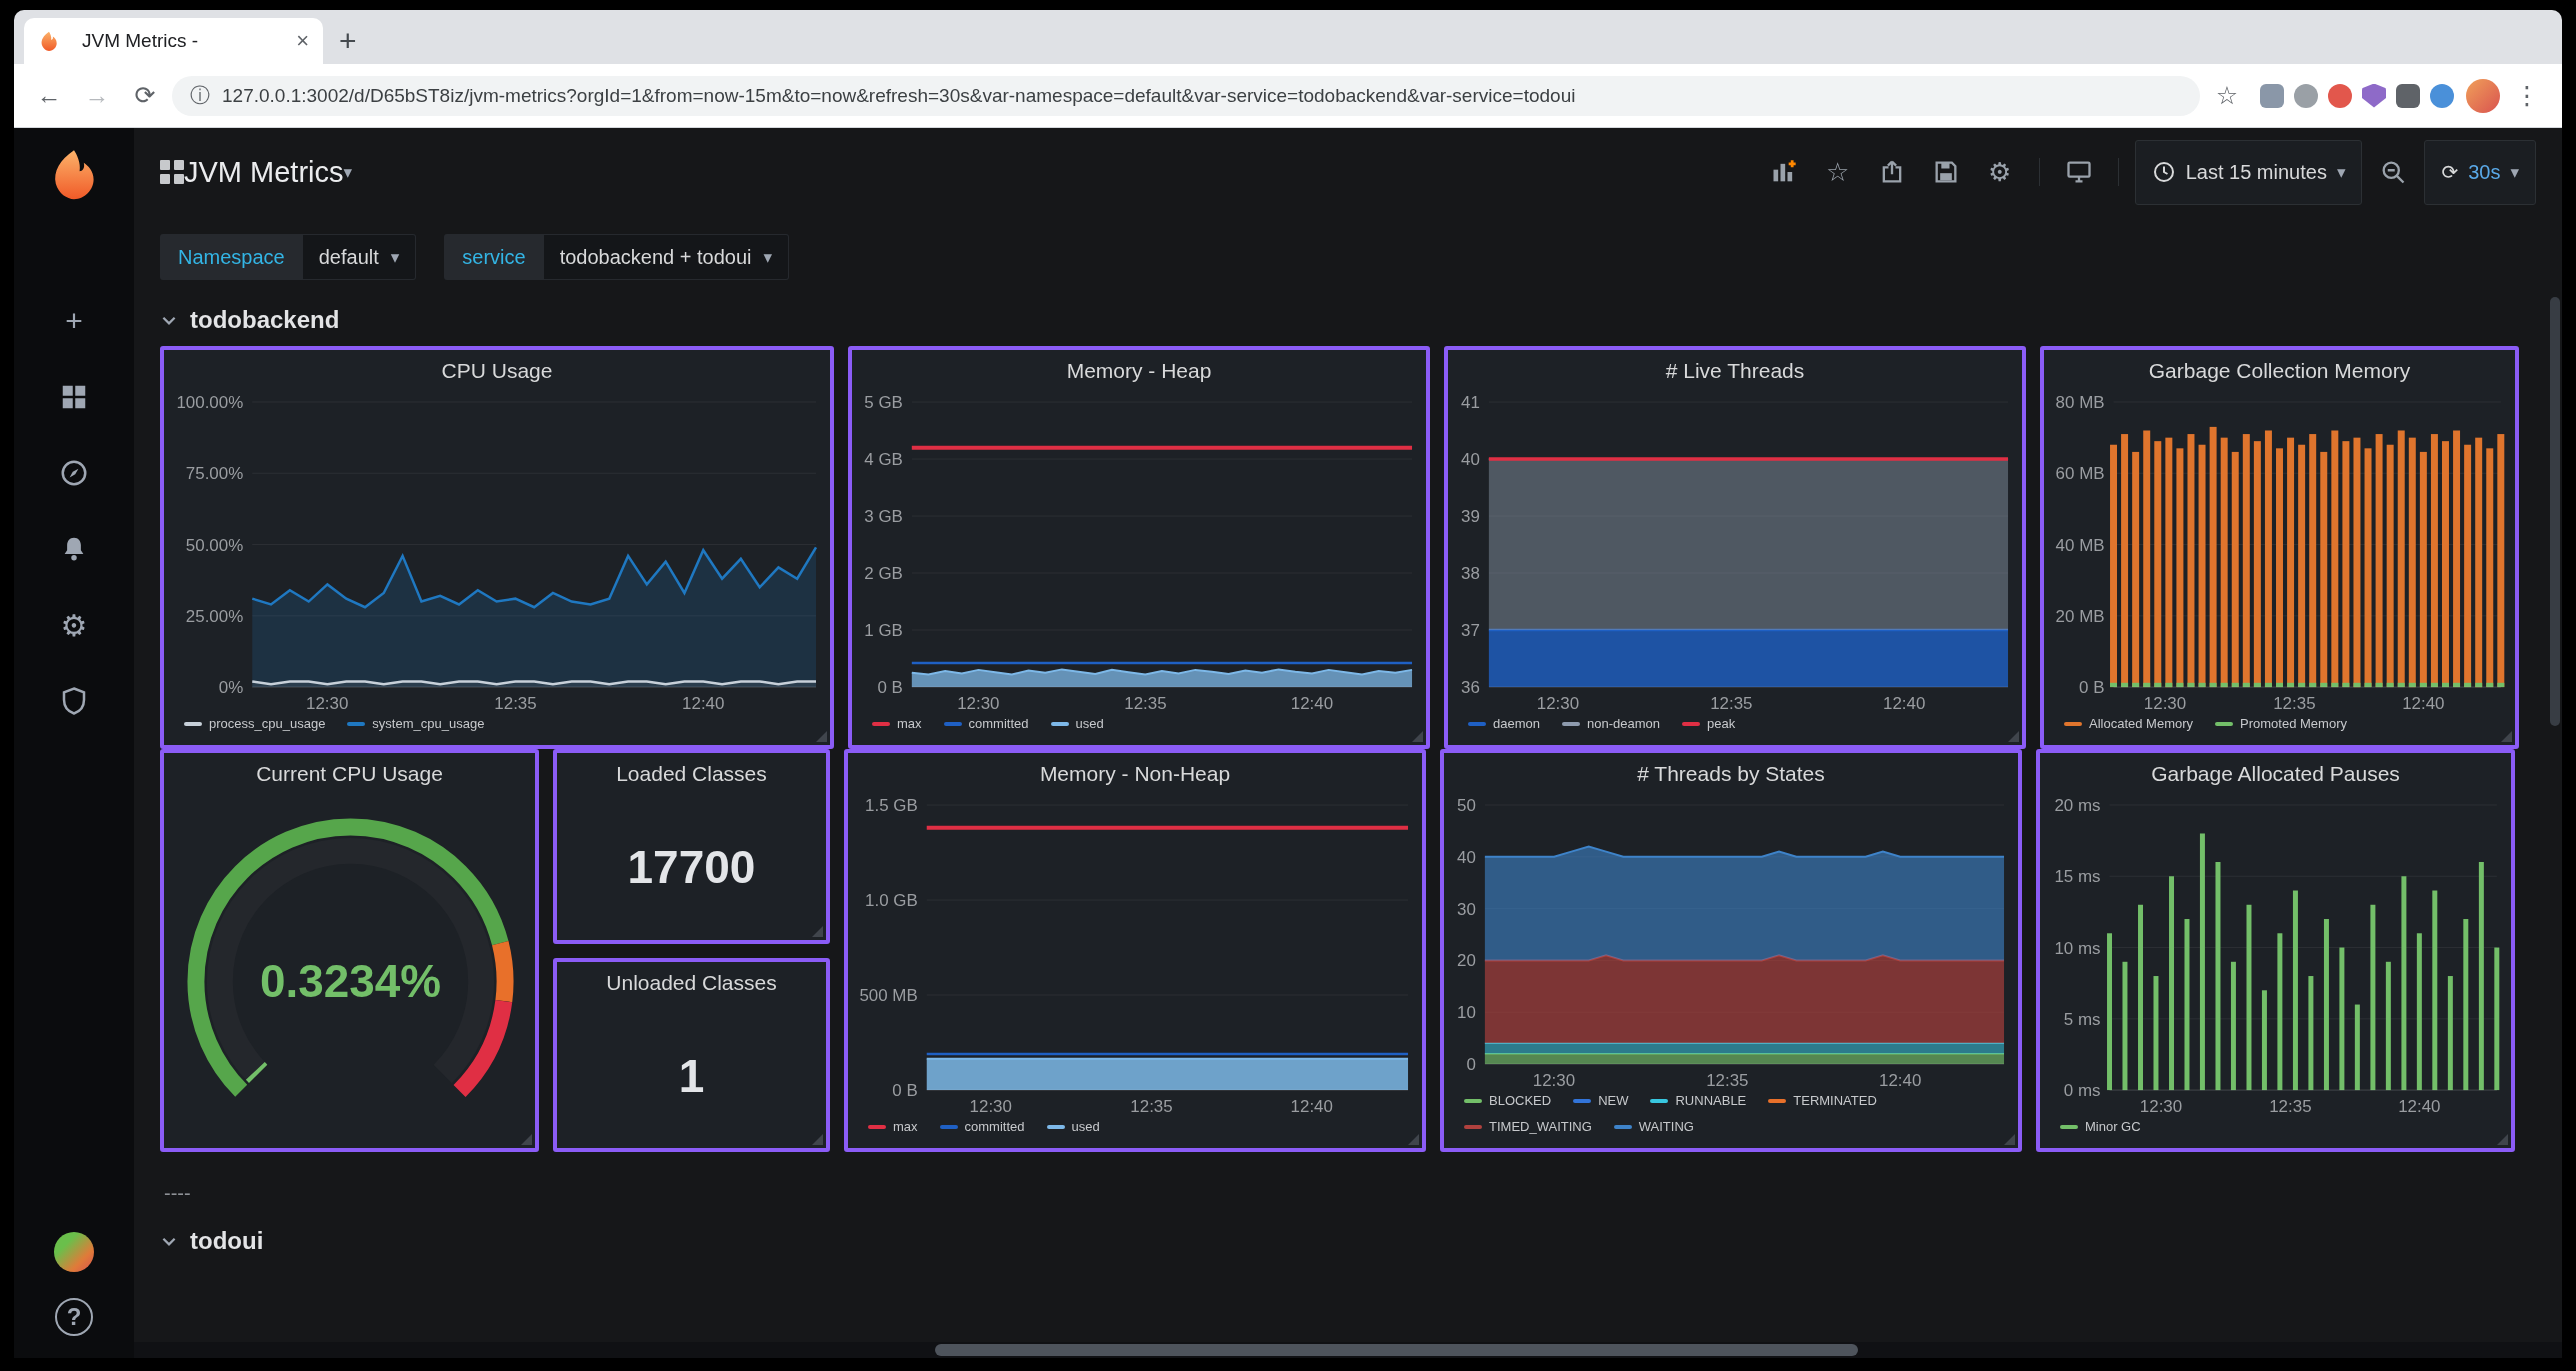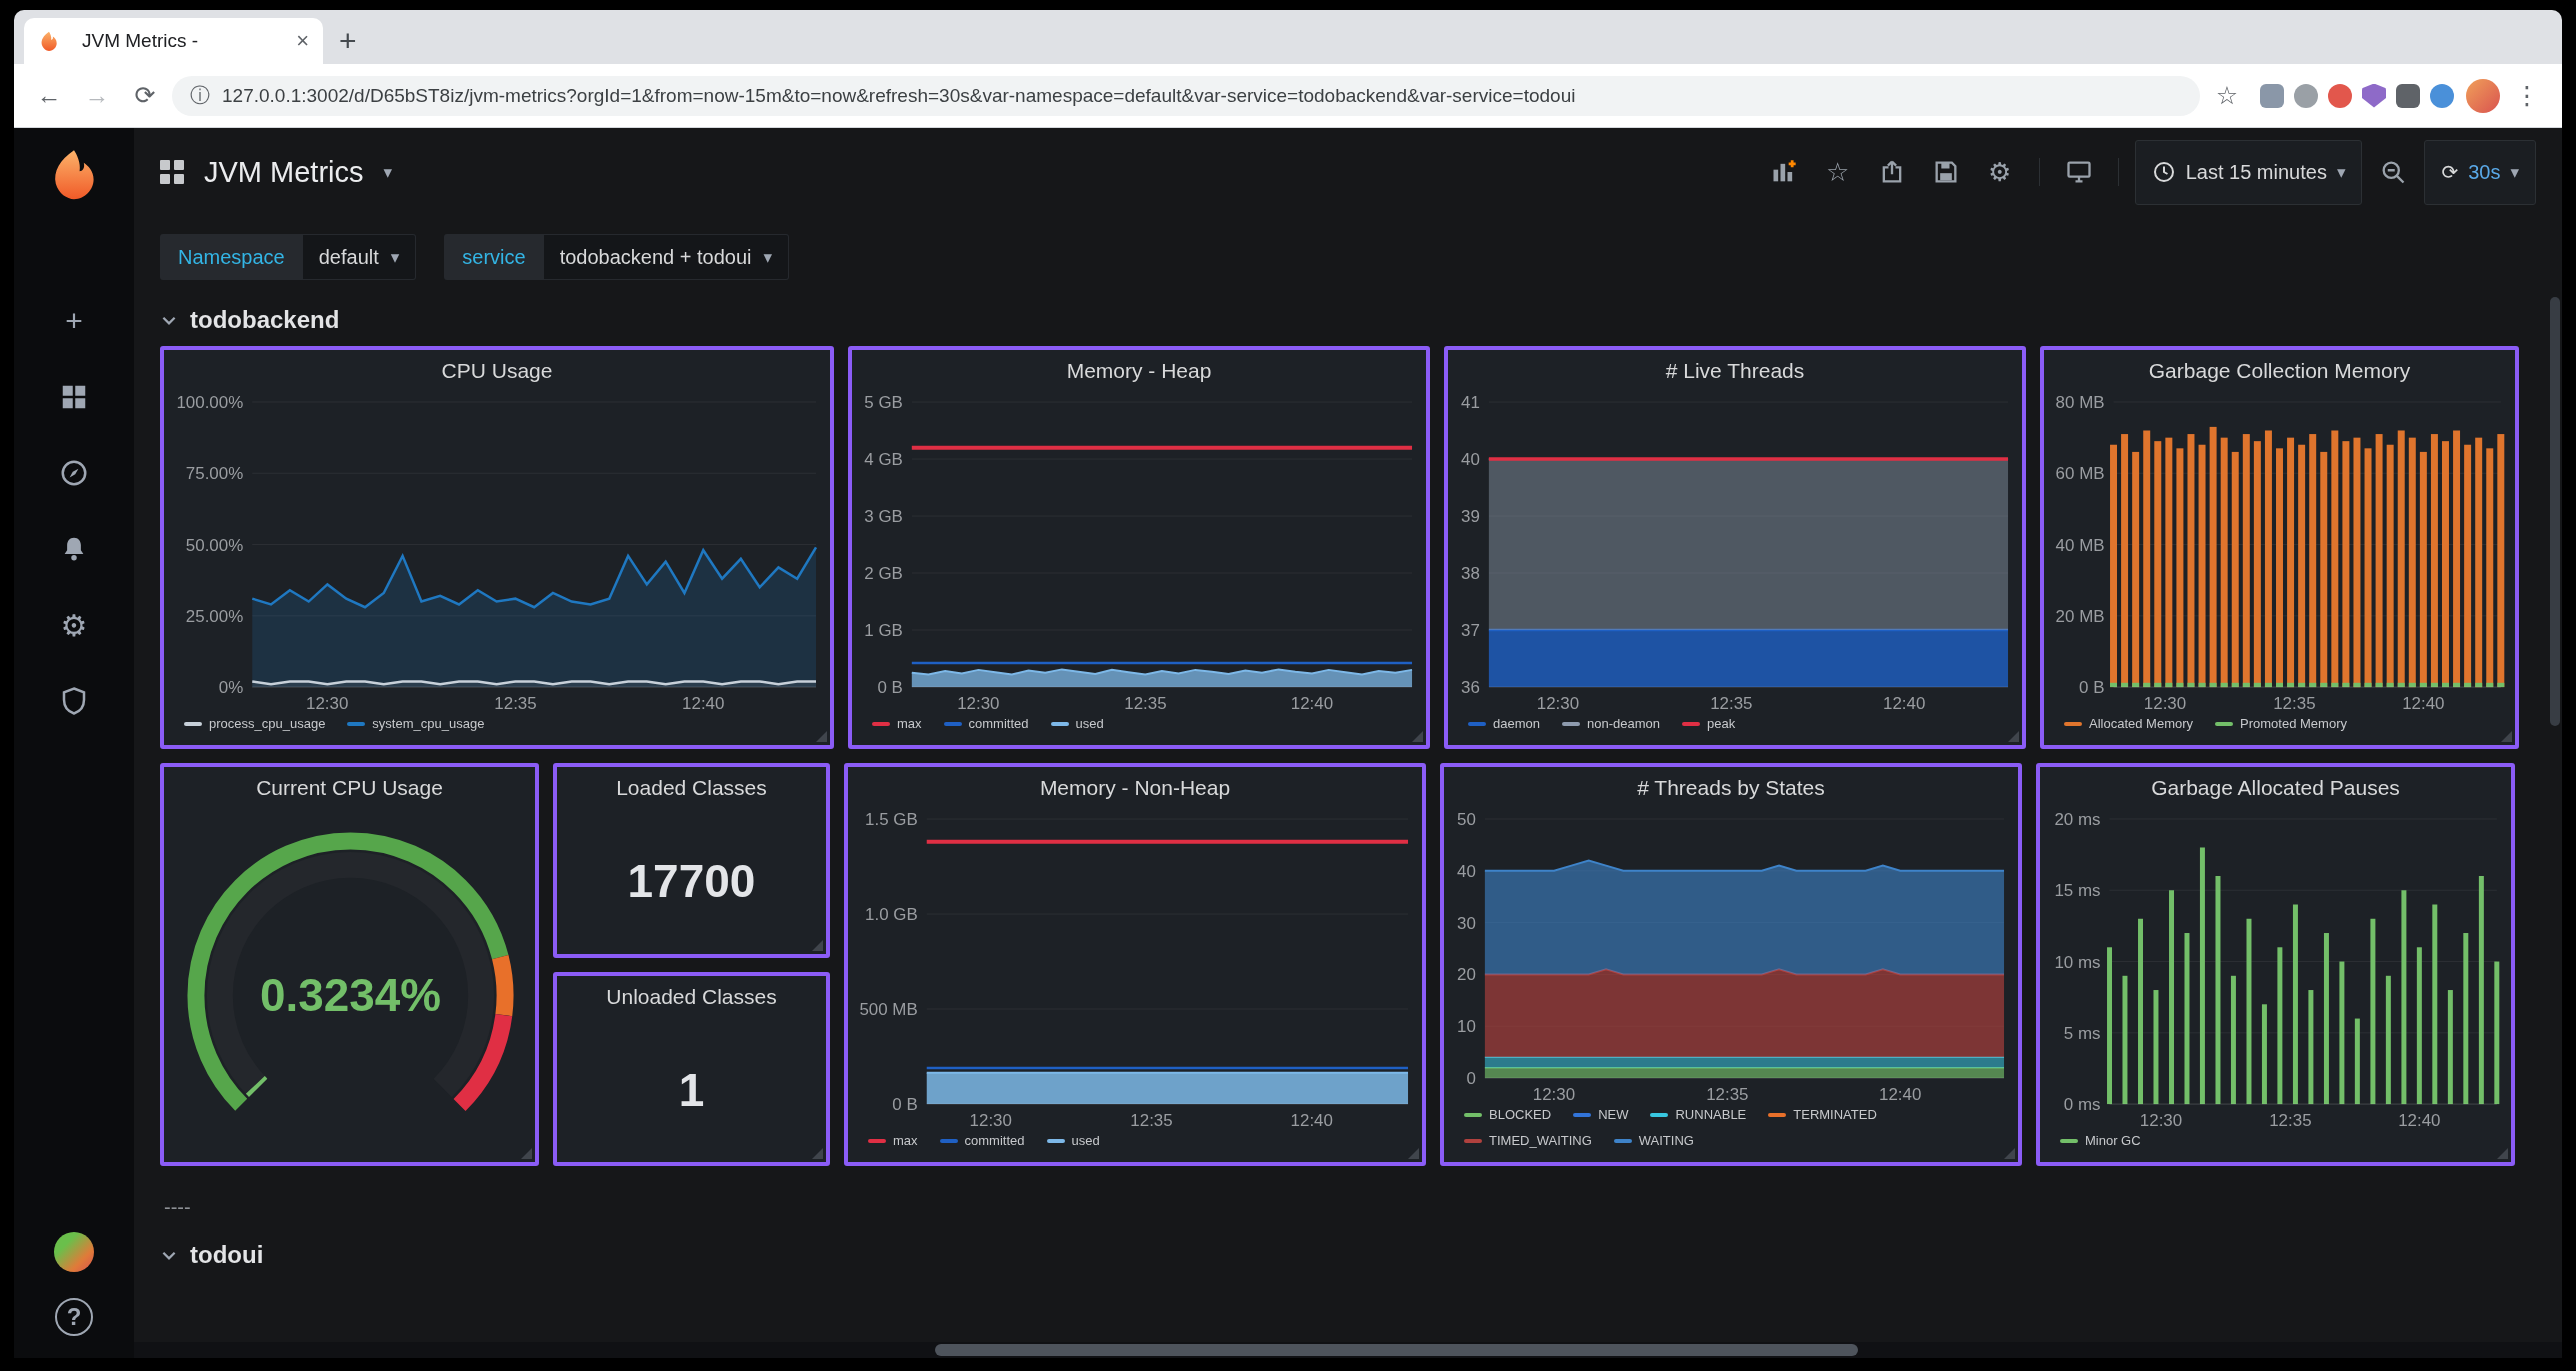--- a/index.html
+++ b/index.html
@@ -27,42 +27,42 @@
 
 .app{flex:1;display:flex;background:#161719;position:relative;min-height:0}
 .sidenav{width:120px;background:#0b0c0e;display:flex;flex-direction:column;align-items:center;padding:18px 0 22px;flex:none}
 .glogo{width:56px;height:56px}
 .snav-icon{width:46px;height:46px;color:#9fa7b3;display:flex;align-items:center;justify-content:center;margin:15px 0;font-size:30px}
 .snav-icon svg{width:30px;height:30px}
 .snav-icon.first{margin-top:96px}
 .snav-avatar{width:40px;height:40px;border-radius:50%;background:linear-gradient(135deg,#6abf4b 30%,#e07b39 70%,#d9534f);margin-top:auto}
 .snav-help{width:38px;height:38px;border:2px solid #9fa7b3;border-radius:50%;color:#9fa7b3;display:flex;align-items:center;justify-content:center;font-size:24px;font-weight:bold;margin-top:26px}
 .main{flex:1;display:flex;flex-direction:column;position:relative;overflow:hidden;min-width:0}
-.gf-header{height:88px;display:flex;align-items:center;padding:0 26px;gap:20px;flex:none}
+.gf-header{height:88px;display:flex;align-items:center;padding:0 26px;gap:0;flex:none}
 .grid-icon{display:grid;grid-template-columns:10px 10px;grid-gap:4px}
 .grid-icon span{width:10px;height:10px;background:#c7c9cc;border-radius:1px}
 .gf-title{font-size:29px;color:#ebecee;font-weight:500}
 .caret{color:#9fa7b3;font-size:17px}
 .hdr-right{margin-left:auto;display:flex;align-items:center;gap:8px;color:#9aa2ab}
 .hbtn{height:46px;min-width:46px;display:flex;align-items:center;justify-content:center;border-radius:3px;font-size:26px;color:#9aa2ab;padding:0 6px}
 .hbtn svg{width:28px;height:28px}
 .hdr-sep{width:1px;height:28px;background:#2c3034;margin:0 8px}
 .picker{display:flex;align-items:center;gap:10px;background:#1b1e22;border:1px solid #2c3034;border-radius:3px;height:65px;padding:0 16px;color:#d8d9da;font-size:20px}
 .picker svg{width:24px;height:24px}
 .refresh-val{color:#5aa9e8}
 
 .vars{display:flex;gap:28px;padding:18px 26px 4px;flex:none}
 .var{display:flex;align-items:stretch}
 .var-label{background:#26292e;color:#33b5e5;height:46px;padding:0 18px;font-size:20px;border-radius:3px 0 0 3px;display:flex;align-items:center}
 .var-value{background:#141619;border:1px solid #26292e;border-left:none;color:#d8d9da;height:46px;padding:0 16px;font-size:20px;border-radius:0 3px 3px 0;display:flex;align-items:center;gap:12px}
 
 .row-hdr{display:flex;align-items:center;gap:12px;padding:22px 26px 12px;color:#e3e4e6;font-weight:bold;font-size:24px;flex:none}
 .row-hdr svg{width:18px;height:18px;color:#9fa7b3}
 .grid-row{display:flex;gap:14px;padding:0 26px;height:403px;flex:none}
-.grid-row.second{margin-top:14px}
+.grid-row.second{}
 .panel{background:#1d2126;border:4px solid #8b5cf6;border-radius:3px;display:flex;flex-direction:column;position:relative;height:100%}
 .panel::after{content:"";position:absolute;right:3px;bottom:3px;border-left:11px solid transparent;border-bottom:11px solid #40454c}
 .panel-title{height:42px;display:flex;align-items:center;justify-content:center;font-size:21px;font-weight:500;color:#d8d9da;flex:none}
 .chart{flex:1;margin:0 10px 2px 6px;min-height:0}
 .legend{padding:0 12px 8px 20px;font-size:13px;color:#c7c9cc;flex:none}
 .lg-row{display:flex;gap:22px;line-height:26px;flex-wrap:wrap}
 .lg-item{display:inline-flex;align-items:center;gap:7px;white-space:nowrap}
 .lg-swatch{width:18px;height:4px;border-radius:2px;display:inline-block}
 .stat{flex:1;display:flex;align-items:center;justify-content:center;font-size:46px;font-weight:600;color:#e3e5e8}
 .col{display:flex;flex-direction:column;gap:14px}

